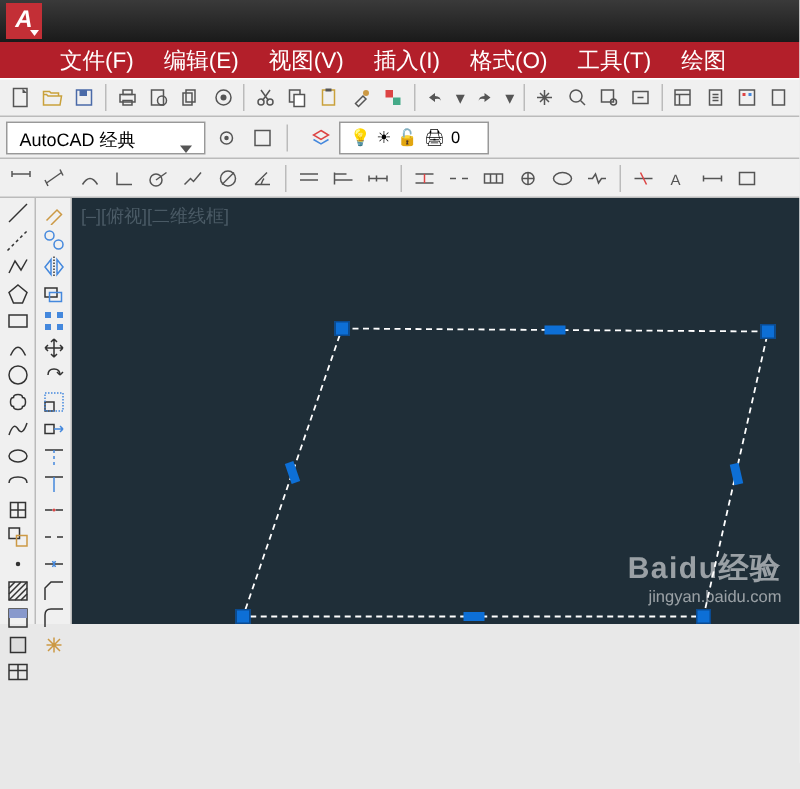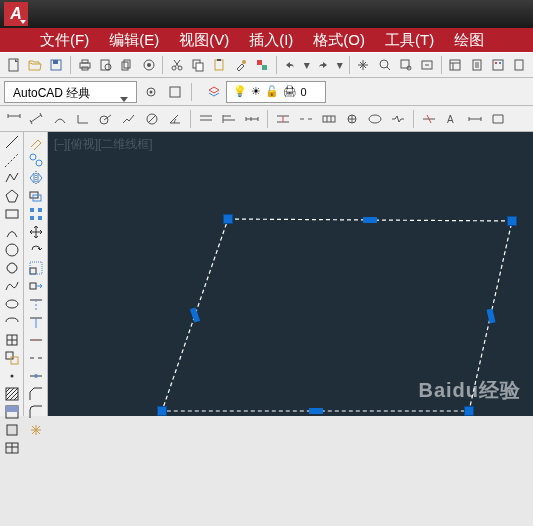--- a/index.html
+++ b/index.html
@@ -560,15 +560,16 @@
     <div class="grip" style="left:416px;top:274px"></div>
     <div class="grip" style="left:109px;top:274px"></div>
 
     <div class="mid-grip" style="left:315px;top:85px"></div>
     <div class="mid-grip" style="left:436px;top:181px;transform:rotate(77deg)"></div>
     <div class="mid-grip" style="left:261px;top:276px"></div>
     <div class="mid-grip" style="left:140px;top:180px;transform:rotate(71deg)"></div>
 
     <div class="watermark">
       <div class="logo">Baidu经验</div>
+      <div class="url">jingyan.baidu.com</div>
     </div>
   </div>
 </div>
 
 </body></html>

